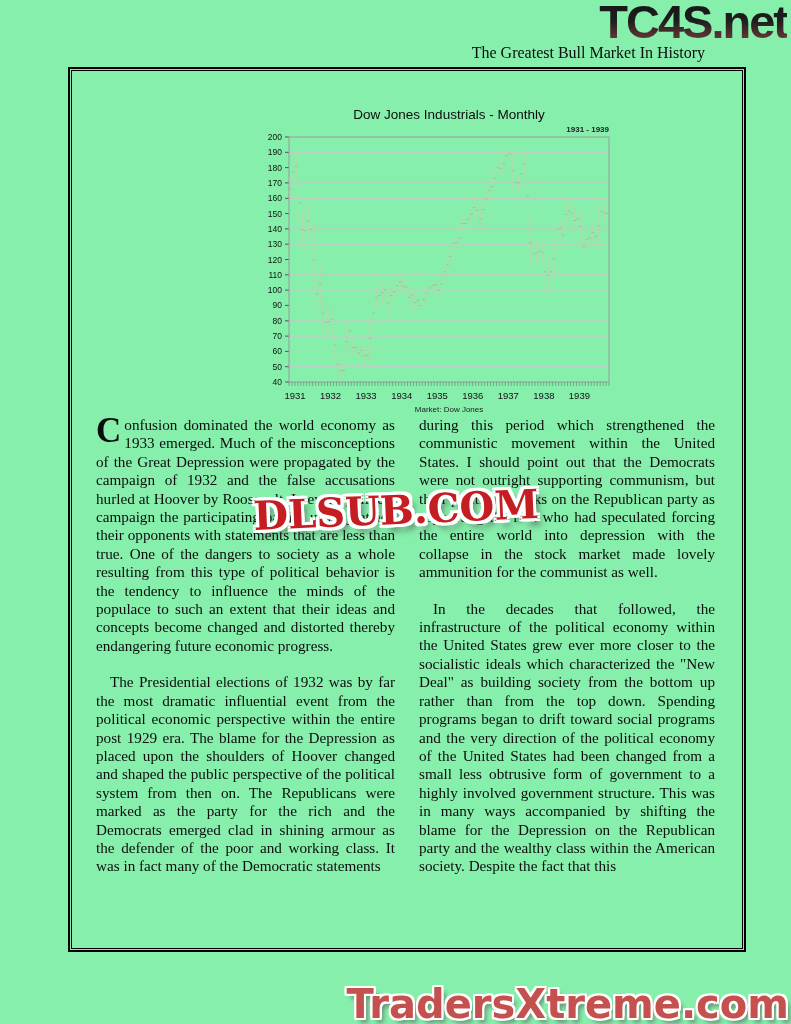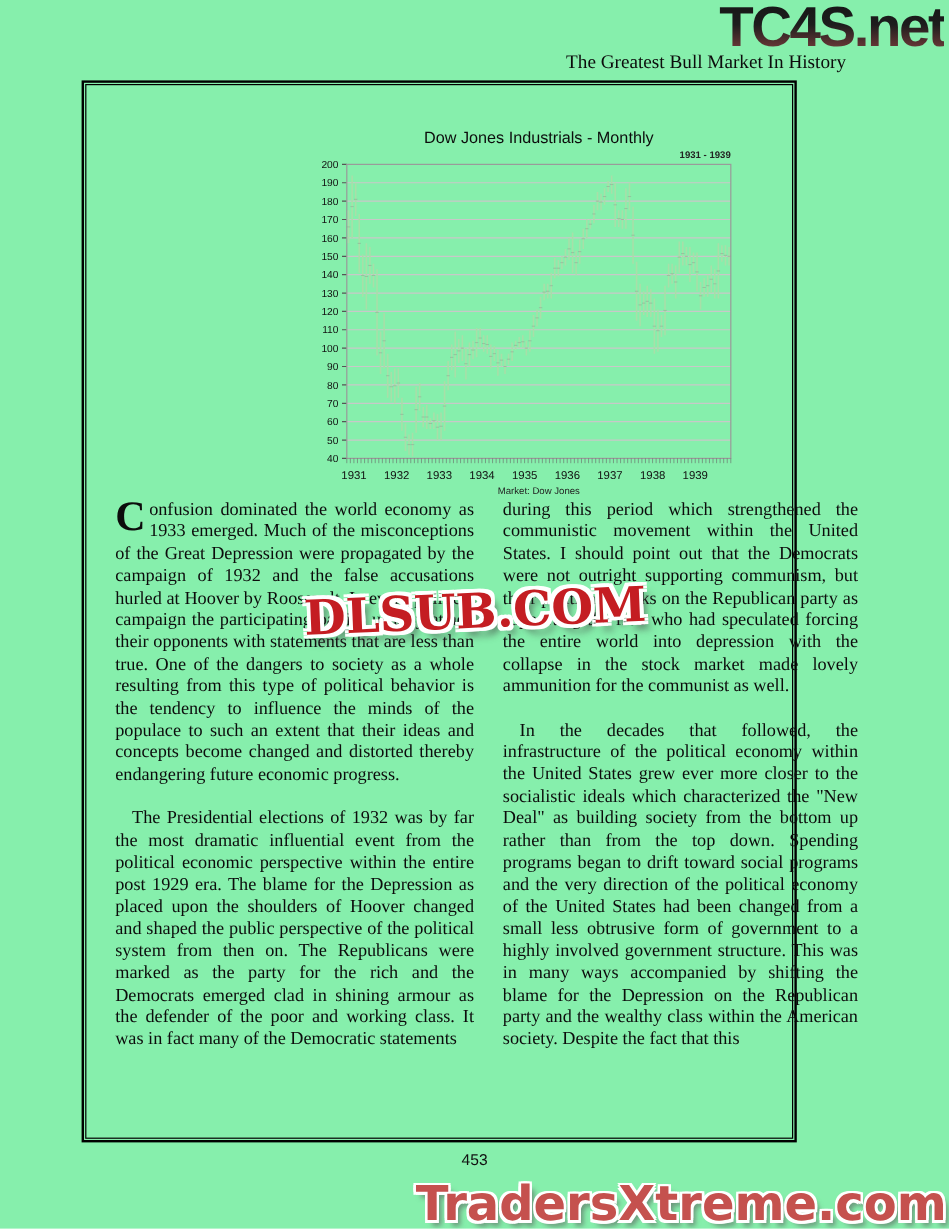--- a/index.html
+++ b/index.html
@@ -7,21 +7,21 @@
         font-family:"Liberation Serif",serif;color:#111;}
 
   
   .tc4s-logo{position:absolute;top:-6px;right:4px;
     font-family:"Liberation Sans",sans-serif;font-weight:bold;font-size:47px;letter-spacing:-2px;
     background:linear-gradient(180deg,#141414 0%,#1d1d1d 48%,#5d3433 78%,#8e524a 100%);
     -webkit-background-clip:text;background-clip:text;-webkit-text-fill-color:transparent;color:#1a1a1a;}
   .tagline{position:absolute;top:44px;right:86px;font-size:16px;font-family:"Liberation Serif",serif;color:#0c0c0c;}
 
   
-  .frame{position:absolute;left:68px;top:67px;width:596px;height:885px;border:2px solid #000;box-sizing:border-box;}
+  .frame{position:absolute;left:68px;top:67px;width:678px;height:885px;border:2px solid #000;box-sizing:border-box;}
   .frame-inner{position:absolute;left:1px;top:1px;right:1px;bottom:1px;border:1px solid #000;}
 
   
   .chart-title{position:absolute;left:217px;top:36px;width:320px;text-align:center;
     font-family:"Liberation Sans",sans-serif;font-size:13.5px;color:#0c0c0c;}
   .chart-subtitle{position:absolute;left:217px;top:54px;width:320px;text-align:right;
     font-family:"Liberation Sans",sans-serif;font-size:8px;color:#222;font-weight:bold;}
   .chart-svg{position:absolute;left:172px;top:58px;}
   .chart-source{position:absolute;left:217px;top:334px;width:320px;text-align:center;
     font-family:"Liberation Sans",sans-serif;font-size:8px;color:#222;}
@@ -461,16 +461,15 @@
       <div class="col col-right">
         <p>during this period which strengthened the communistic movement within the United States.  I should point out that the Democrats were not outright supporting communism, but their political attacks on the Republican party as supporting the rich who had speculated forcing the entire world into depression with the collapse in the stock market made lovely ammunition for the communist as well.</p>
         <p>In the decades that followed, the infrastructure of the political economy within the United States grew ever more closer to the socialistic ideals which characterized the "New Deal" as building society from the bottom up rather than from the top down. Spending programs began to drift toward social programs and the very direction of the political economy of the United States had been changed from a small less obtrusive form of government to a highly involved government structure. This was in many ways accompanied by shifting the blame for the Depression on the Republican party and the wealthy class within the American society.  Despite the fact that this</p>
       </div>
 
     </div>
   </div>
 
   <div class="watermark">DLSUB.COM</div>
 
-  <div class="page-number">453</div>
   <div class="tx-logo">TradersXtreme.com</div>
 
 </div>
 
 </body></html>

